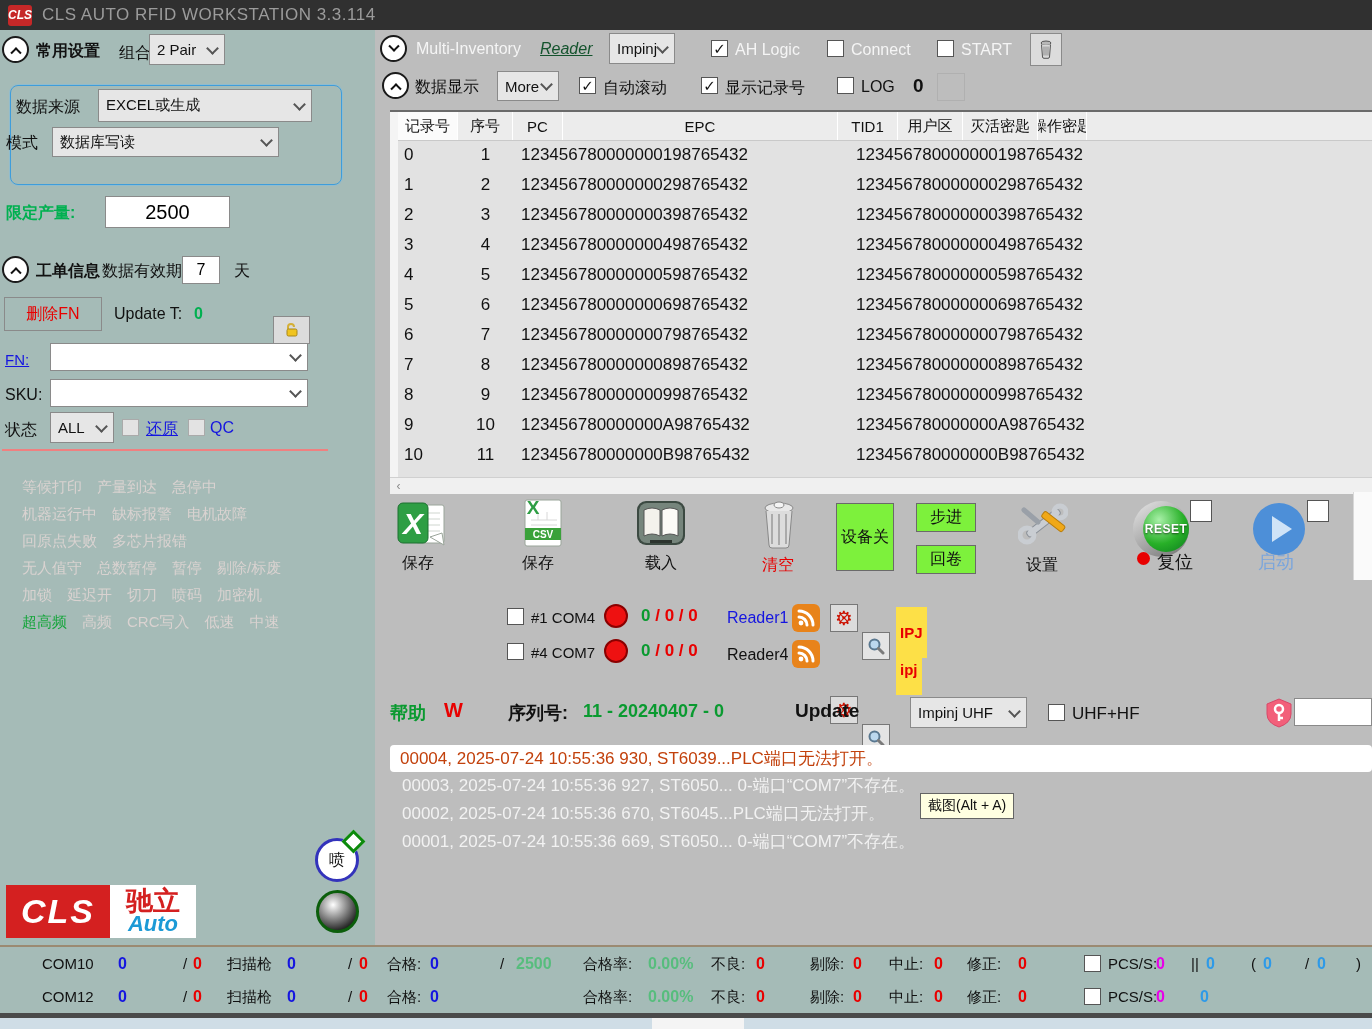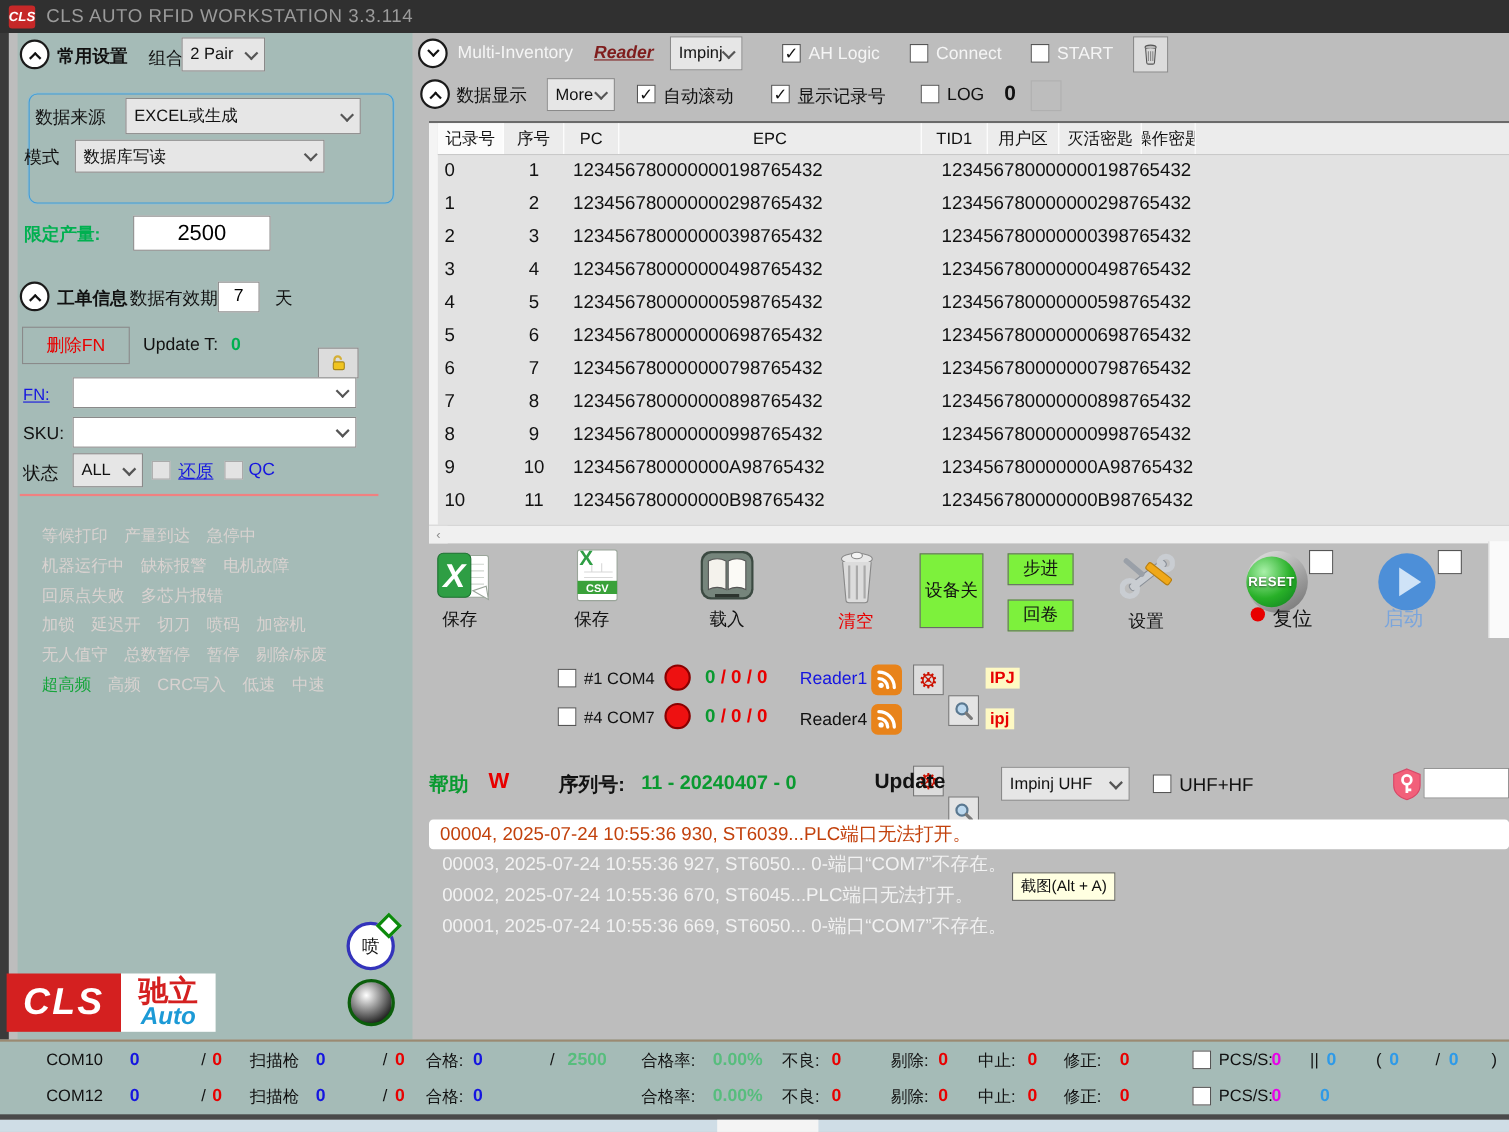--- a/index.html
+++ b/index.html
@@ -7,21 +7,21 @@
   .app{position:relative;width:1372px;height:1029px;background:#bdbdbd;overflow:hidden;}
   .abs{position:absolute;}
 
   
   .titlebar{position:absolute;left:0;top:0;width:1372px;height:30px;background:#303030;display:flex;align-items:center;}
   .titlelogo{margin-left:8px;width:24px;height:21px;background:#c62828;color:#fff;font-weight:900;font-style:italic;font-size:12px;display:flex;align-items:center;justify-content:center;border-radius:3px;}
   .titletext{color:#9b9b9b;font-size:17px;margin-left:10px;letter-spacing:.5px;}
 
   
   .leftstrip{position:absolute;left:0;top:30px;width:8px;height:983px;background:#3a3a3a;}
-  .sidebar{position:absolute;left:16px;top:30px;width:430px;height:915px;background:#a5bbb7;}
+  .sidebar{position:absolute;left:0;top:30px;width:430px;height:915px;background:#a5bbb7;}
   .rightpanel{position:absolute;left:375px;top:30px;width:997px;height:915px;background:#bdbdbd;}
   .bottombar{position:absolute;left:0;top:945px;width:1372px;height:68px;background:#a5bbb7;border-top:2px solid #9b8a72;}
   .bottomedge1{position:absolute;left:0;top:1013px;width:1372px;height:5px;background:#4a4a4a;}
   .bottomedge2{position:absolute;left:0;top:1018px;width:1372px;height:11px;background:#cfdde6;}
   .bottomedge2 .seg{position:absolute;left:652px;top:0;width:92px;height:11px;background:#f4f4f4;}
 
   
   .circbtn{width:27px;height:27px;border-radius:50%;background:#fff;border:2px solid #1a1a1a;box-sizing:border-box;display:flex;align-items:center;justify-content:center;}
   .chevron{width:8px;height:8px;border-right:2px solid #111;border-bottom:2px solid #111;box-sizing:border-box;}
   .chev-up{transform:rotate(-135deg) translate(-2px,-2px);}
@@ -60,21 +60,21 @@
   .toollabel{font-size:16px;color:#111;}
   .greenbtn{background:#7df13c;border:1px solid #6a6a6a;box-sizing:border-box;display:flex;align-items:center;justify-content:center;font-size:16px;color:#111;}
 
   
   .iconbtn{display:flex;align-items:center;justify-content:center;}
   .graybtn{background:#dcdcdc;border:1px solid #8a8a8a;box-sizing:border-box;display:flex;align-items:center;justify-content:center;}
   .rssbtn{width:28px;height:28px;border-radius:6px;background:#e8831a;display:flex;align-items:center;justify-content:center;}
   .gearbtn{width:28px;height:28px;background:#dcdcdc;border:1px solid #777;box-sizing:border-box;position:relative;display:flex;align-items:center;justify-content:center;}
   .gearbtn .gear{font-family:"DejaVu Sans",sans-serif;font-size:20px;color:#cc1100;line-height:1;}
   .gearbtn .x{position:absolute;font-size:11px;font-weight:900;color:#cc1100;}
-  .tagbadge{background:#fef9c3;color:#e80000;font-weight:700;font-size:15px;padding:1px 4px;}
+  .tagbadge{background:#fde047;color:#e80000;font-weight:700;font-size:15px;padding:17px 4px;}
 
   
   .logarea{position:absolute;left:390px;top:745px;width:982px;height:190px;}
   .log-sel{background:#fff;border-radius:4px;color:#c2410c;font-size:17px;line-height:27px;padding-left:10px;white-space:nowrap;overflow:hidden;}
   .log-line{color:#f2f2f2;font-size:17px;line-height:28px;padding-left:12px;white-space:nowrap;overflow:hidden;}
   .tooltip{position:absolute;left:920px;top:793px;background:#ffffe1;border:1px solid #646464;font-size:14px;color:#111;padding:3px 7px;z-index:5;}
 
   
   .brow{position:absolute;left:0;width:1372px;height:22px;}
   .brow span{position:absolute;font-size:15px;white-space:nowrap;}
@@ -85,21 +85,21 @@
   
   .clsred{position:absolute;left:6px;top:885px;width:104px;height:53px;background:#d42020;color:#fff;display:flex;align-items:center;justify-content:center;font-size:34px;font-weight:900;font-style:italic;letter-spacing:2px;}
   .clswhite{position:absolute;left:110px;top:885px;width:86px;height:53px;background:#fff;display:flex;flex-direction:column;align-items:center;justify-content:center;line-height:1;}
   .clswhite .cn{font-family:"Liberation Serif",serif;font-size:27px;font-weight:700;color:#d42020;}
   .clswhite .auto{font-size:22px;font-weight:700;font-style:italic;color:#1c9ad6;margin-top:-2px;}
 
   .spraybtn{position:absolute;left:315px;top:838px;width:44px;height:44px;border-radius:50%;background:#fff;border:3px solid #3333bb;box-sizing:border-box;display:flex;align-items:center;justify-content:center;font-size:16px;color:#111;}
   .spraydiamond{position:absolute;left:345px;top:833px;width:17px;height:17px;background:#fff;border:3px solid #0c8a0c;transform:rotate(45deg);box-sizing:border-box;}
   .sphere{position:absolute;left:316px;top:890px;width:43px;height:43px;border-radius:50%;border:3px solid #0b5e0b;box-sizing:border-box;background:radial-gradient(circle at 38% 32%,#ffffff,#9a9a9a 35%,#1a1a1a 80%);}
 
-  .resetbtn{position:absolute;left:1133px;top:501px;width:56px;height:56px;border-radius:50%;background:linear-gradient(145deg,#e8e8e8,#6f6f6f);display:flex;align-items:center;justify-content:flex-start;}
+  .resetbtn{position:absolute;left:1133px;top:501px;width:56px;height:56px;border-radius:50%;background:linear-gradient(145deg,#e8e8e8,#6f6f6f);display:flex;align-items:center;justify-content:flex-end;}
   .resetinner{width:46px;height:46px;border-radius:50%;background:radial-gradient(circle at 35% 30%,#a8f0a8,#28b028 55%,#0a7a1e);display:flex;align-items:center;justify-content:center;color:#fff;font-weight:900;font-size:12px;letter-spacing:.5px;text-shadow:0 1px 2px rgba(0,0,0,.6);}
   .startbtn{position:absolute;left:1253px;top:503px;width:52px;height:52px;border-radius:50%;background:#4d8fd8;display:flex;align-items:center;justify-content:center;}
   .startbtn .tri{width:0;height:0;border-left:20px solid #cfe3f7;border-top:13px solid transparent;border-bottom:13px solid transparent;margin-left:6px;}
 
   .rightstrip{position:absolute;left:1353px;top:492px;width:19px;height:88px;background:#fafafa;border-left:1px solid #d8d8d8;}
 </style>
 </head>
 <body>
 
 <div class="app">
@@ -187,31 +187,31 @@
         <div class="sw-row">
           <span>机器运行中</span>
           <span>缺标报警</span>
           <span>电机故障</span>
         </div>
         <div class="sw-row">
           <span>回原点失败</span>
           <span>多芯片报错</span>
         </div>
         <div class="sw-row">
+          <span>无人值守</span>
+          <span>总数暂停</span>
+          <span>暂停</span>
+          <span>剔除/标废</span>
+        </div>
+        <div class="sw-row">
           <span>加锁</span>
           <span>延迟开</span>
           <span>切刀</span>
           <span>喷码</span>
           <span>加密机</span>
-        </div>
-        <div class="sw-row">
-          <span>无人值守</span>
-          <span>总数暂停</span>
-          <span>暂停</span>
-          <span>剔除/标废</span>
         </div>
         <div class="sw-row">
           <span class="green">超高频</span>
           <span>高频</span>
           <span>CRC写入</span>
           <span>低速</span>
           <span>中速</span>
         </div>
       </div>
   </div>
@@ -228,21 +228,21 @@
     </div>
   <div class="spraydiamond"></div>
   <div class="sphere"></div>
 
   <div class="rightpanel">
 
     <div class="abs circbtn" style="left:5px;top:5px;">
         <i class="chevron chev-dn" style="transform:rotate(45deg) translate(-2px,-2px);"></i>
       </div>
     <div class="abs" style="left:41px;top:10px;font-size:16px;color:#f5f5f5;">Multi-Inventory</div>
-    <div class="abs" style="left:165px;top:10px;font-size:16px;color:#7f1d1d;font-style:italic;text-decoration:underline;font-weight:700;">Reader</div>
+    <div class="abs" style="left:165px;top:10px;font-size:16px;color:#14532d;font-style:italic;text-decoration:underline;font-weight:400;">Reader</div>
     <div class="abs dd" style="left:234px;top:3px;width:66px;height:31px;">
       <span>Impinj</span>
         <i class="chev"></i>
     </div>
     <span class="abs cb checked" style="left:336px;top:10px;"></span>
     <div class="abs" style="left:360px;top:11px;font-size:16px;color:#f5f5f5;">AH Logic</div>
     <span class="abs cb" style="left:452px;top:10px;"></span>
     <div class="abs" style="left:476px;top:11px;font-size:16px;color:#f5f5f5;">Connect</div>
     <span class="abs cb" style="left:562px;top:10px;"></span>
     <div class="abs" style="left:586px;top:11px;font-size:16px;color:#f5f5f5;">START</div>

